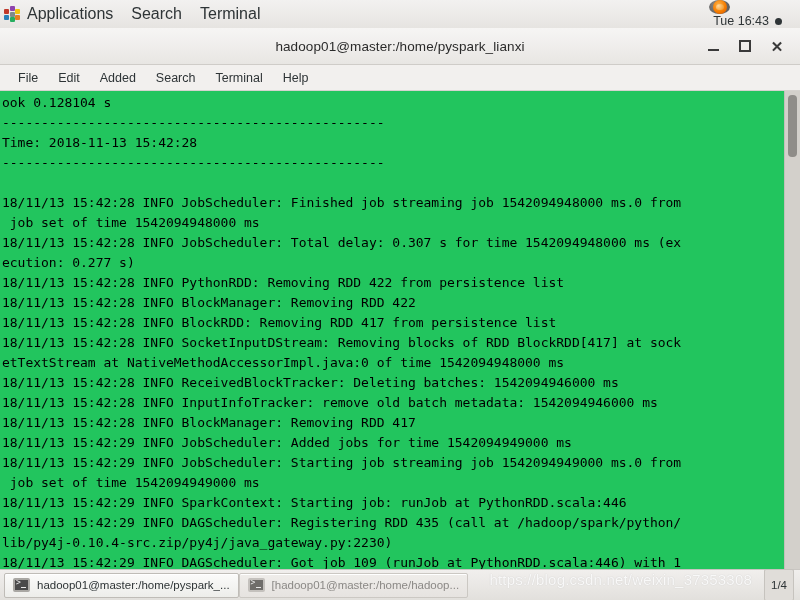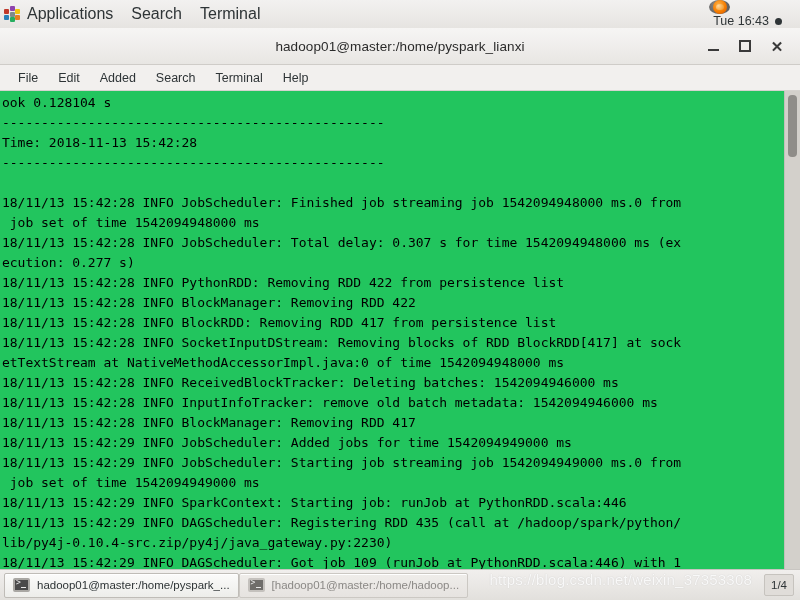--- a/index.html
+++ b/index.html
@@ -135,21 +135,21 @@
   .taskbtn .ticon:before{
     content:">";position:absolute;left:1px;top:-2px;
     color:#e8e8e8;font-size:8px;font-family:"DejaVu Sans Mono",monospace;
   }
   .taskbtn .ticon:after{
     content:"";position:absolute;left:6px;top:7px;width:5px;height:1px;background:#e8e8e8;
   }
   .task-label{overflow:hidden;text-overflow:ellipsis;white-space:nowrap;}
   .tb-flex{flex:1 1 auto;}
   .pager{
-    height:22px;min-width:30px;padding:0 4px;
+    height:32px;min-width:30px;padding:0 4px;
     display:flex;align-items:center;justify-content:center;
     font-size:11.5px;color:#2e3436;
     background:#e0ddd9;border:1px solid #c6c3be;border-radius:2px;
     margin-right:2px;box-sizing:border-box;
   }
   .watermark{
     position:absolute;right:48px;bottom:12px;
     font-size:15px;color:rgba(255,255,255,0.88);
     font-family:"Liberation Sans",sans-serif;
     text-shadow:0 0 1px rgba(160,160,160,0.55);

